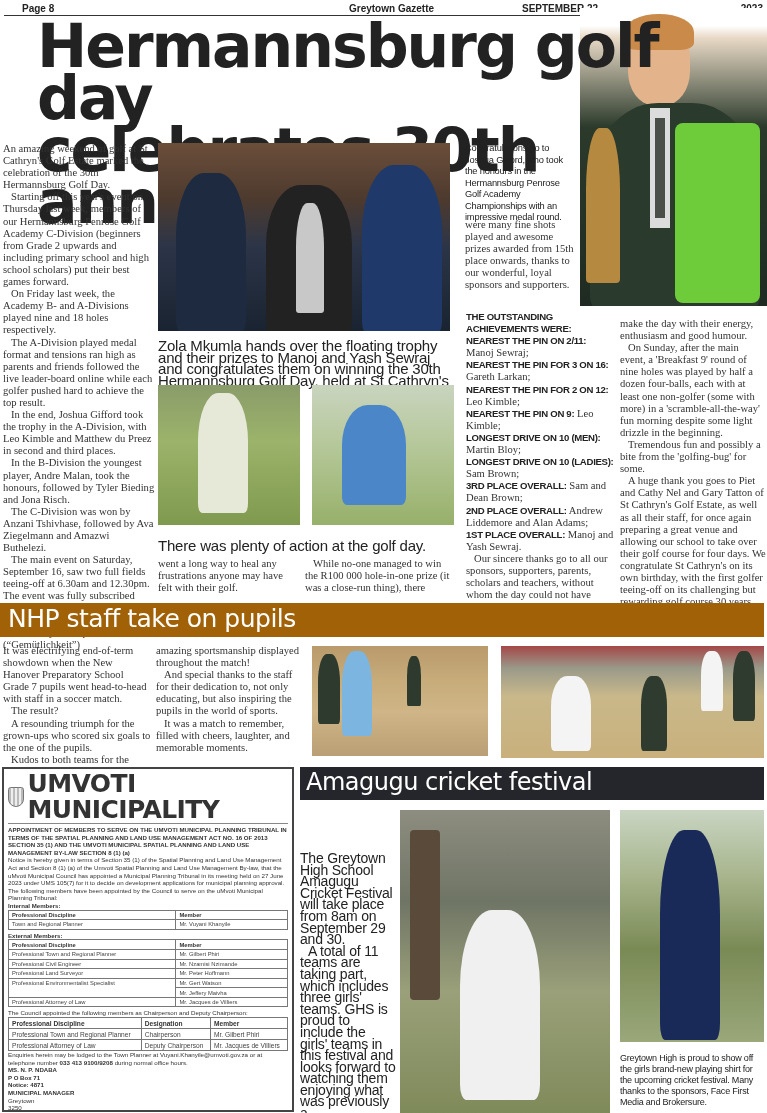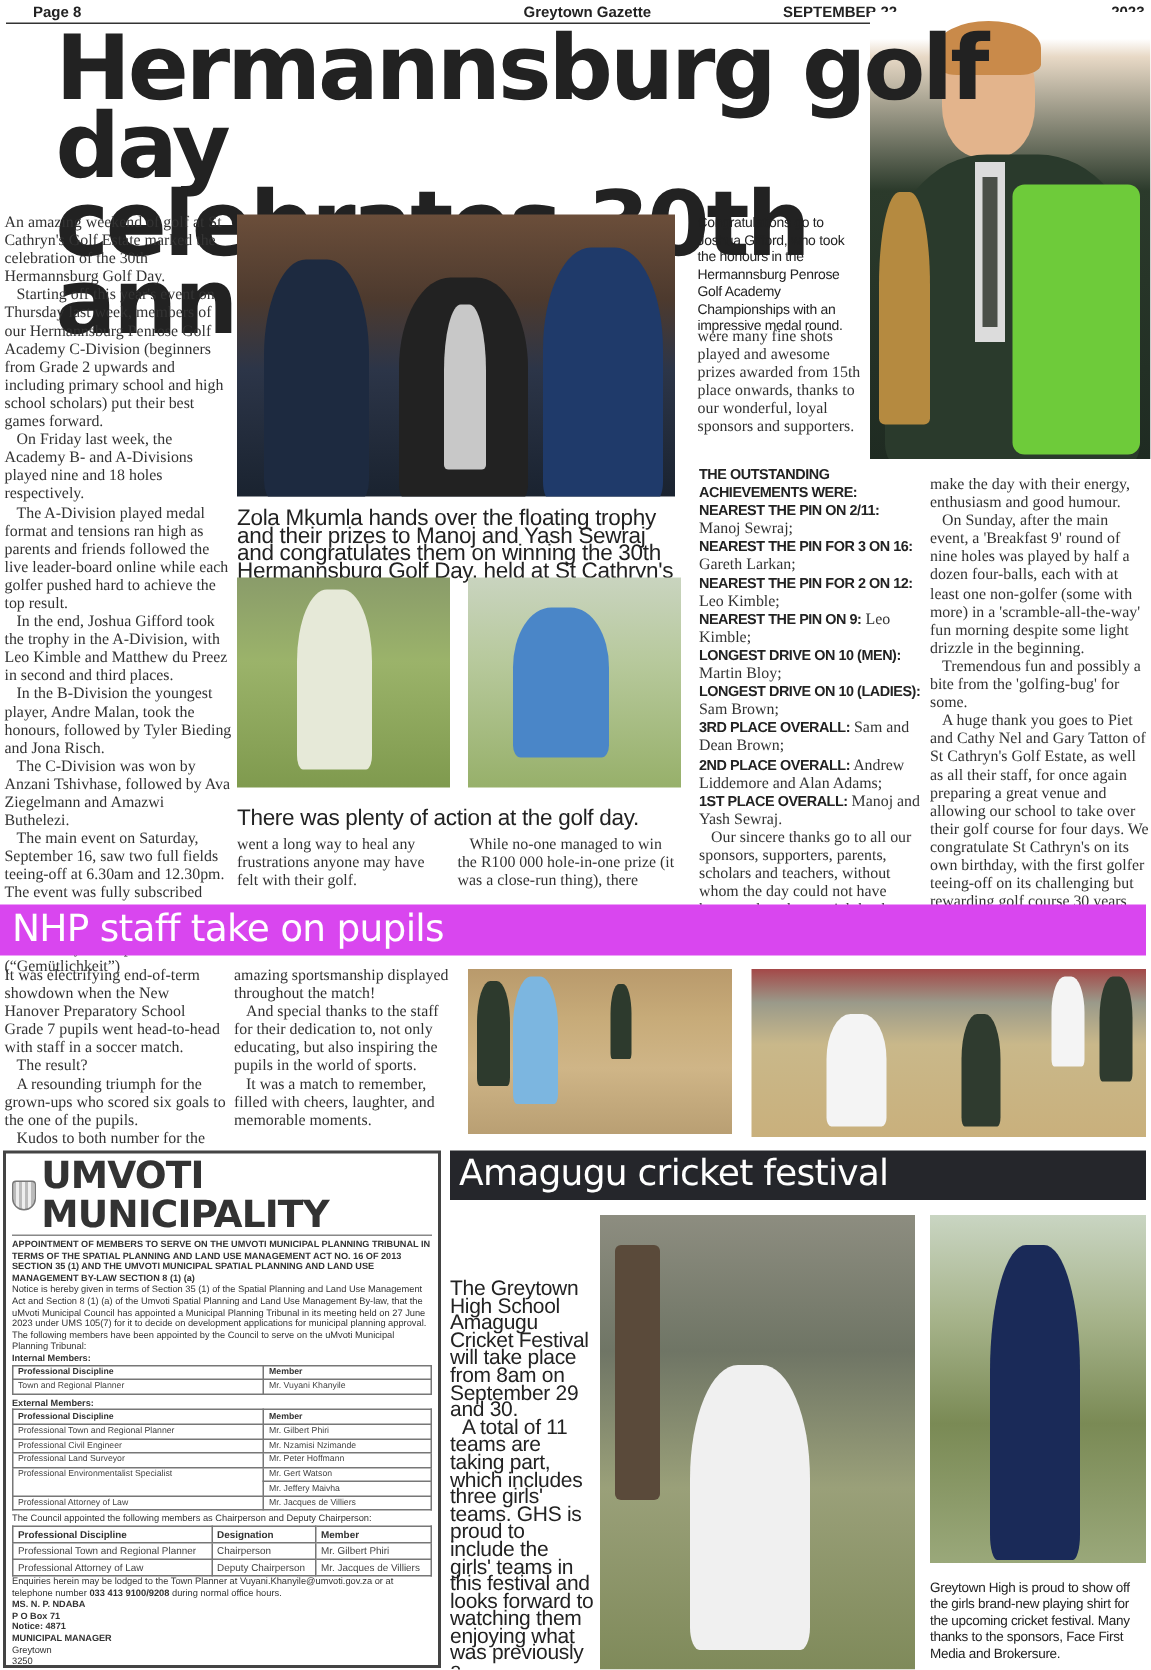--- a/index.html
+++ b/index.html
@@ -27,21 +27,21 @@
   .ph-grass1 { background: linear-gradient(180deg,#8a9c6a 0%,#9bb36a 40%,#7f9a4e 100%); }
   .ph-grass2 { background: linear-gradient(180deg,#c9d4bf 0%,#b7c99c 40%,#97b06a 100%); }
   .ph-soccer1 { background: linear-gradient(180deg,#b99a6c 0%,#c7ab79 30%,#cfb587 60%,#b99f73 100%); }
   .ph-soccer2 { background: linear-gradient(180deg,#a44848 0%,#9a9a8a 20%,#c9b88a 45%,#c9b07c 100%); }
   .ph-cricket1 { background: linear-gradient(180deg,#8d8d80 0%,#6f7565 30%,#9aa079 60%,#7f8a5a 100%); }
   .ph-cricket2 { background: linear-gradient(180deg,#c9d5c2 0%,#a6b38a 30%,#7a8a55 60%,#9aa87a 100%); }
 
   .figure { position: absolute; border-radius: 40% 40% 8% 8%; }
 
   
-  .bar-red { left: 0; top: 603px; width: 764px; height: 34px; background: #d946ef; }
+  .bar-red { left: 0; top: 603px; width: 764px; height: 34px; background: #a16207; }
   .bar-red span { position: absolute; left: 8px; top: 1px; font-family: "DejaVu Sans", sans-serif; font-size: 25px; color: #fff; letter-spacing: -0.5px; }
   .bar-dark { left: 300px; top: 767px; width: 464px; height: 33px; background: #25262b; }
   .bar-dark span { position: absolute; left: 6px; top: 1px; font-family: "DejaVu Sans", sans-serif; font-size: 24px; color: #fff; letter-spacing: -0.5px; }
 
   
   .notice { left: 2px; top: 767px; width: 292px; height: 345px; border: 2px solid #444; padding: 2px 4px; }
   .notice-inner { border-top: 1px solid #888; }
   .umvoti-title { font-family: "DejaVu Sans", sans-serif; font-weight: bold; font-size: 25px; line-height: 26px; color: #333; letter-spacing: -0.6px; display: flex; align-items: center; gap: 4px; }
   .crest { width: 18px; height: 20px; border: 1px solid #777; border-radius: 3px 3px 9px 9px; background: repeating-linear-gradient(90deg,#bbb 0 2px,#eee 2px 4px); }
   .nt-small { font-family: "Liberation Sans", sans-serif; font-size: 6.2px; line-height: 7.6px; color: #333; }
@@ -137,21 +137,21 @@
   <p>A huge thank you goes to Piet and Cathy Nel and Gary Tatton of St Cathryn's Golf Estate, as well as all their staff, for once again preparing a great venue and allowing our school to take over their golf course for four days. We congratulate St Cathryn's on its own birthday, with the first golfer teeing-off on its challenging but rewarding golf course 30 years ago.</p>
 </div>
 
 <div class="abs bar-red">
   <span>NHP staff take on pupils</span>
 </div>
 <div class="abs col" style="left:3px; top:645px; width:148px;">
   <p class="first">It was electrifying end-of-term showdown when the New Hanover Preparatory School Grade 7 pupils went head-to-head with staff in a soccer match.</p>
   <p>The result?</p>
   <p>A resounding triumph for the grown-ups who scored six goals to the one of the pupils.</p>
-  <p>Kudos to both number for the</p>
+  <p>Kudos to both teams for the</p>
 </div>
 <div class="abs col" style="left:156px; top:645px; width:148px;">
   <p class="first">amazing sportsmanship displayed throughout the match!</p>
   <p>And special thanks to the staff for their dedication to, not only educating, but also inspiring the pupils in the world of sports.</p>
   <p>It was a match to remember, filled with cheers, laughter, and memorable moments.</p>
 </div>
 <div class="abs photo ph-soccer1" style="left:312px; top:646px; width:176px; height:110px;">
   <div class="figure" style="left:6px; top:8px; width:22px; height:70px; background:#2d3a2d;"></div>
   <div class="figure" style="left:30px; top:5px; width:30px; height:85px; background:#7cb6e0;"></div>
   <div class="figure" style="left:95px; top:10px; width:14px; height:50px; background:#2d3a2d;"></div>

